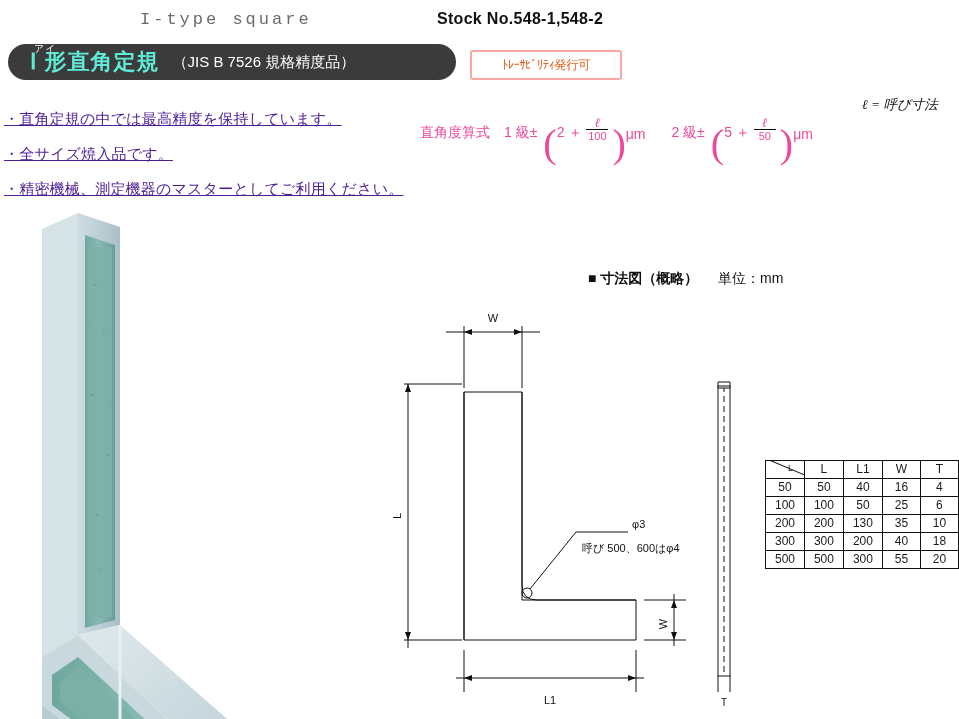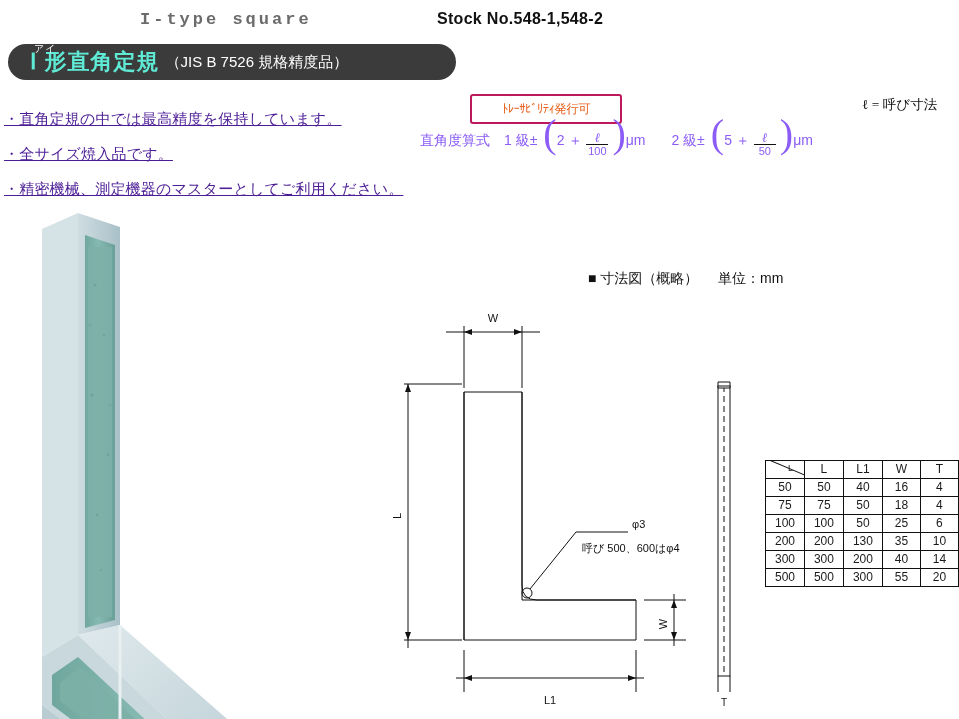--- a/index.html
+++ b/index.html
@@ -10,21 +10,21 @@
     color:#1a1a1a;
     position:relative;
     overflow:hidden;
   }
   .abs{position:absolute;}
 
   
   #eng-title{
     left:140px;top:10px;
     font-family:"Liberation Mono", monospace;
-    font-size:17px;letter-spacing:3px;color:#6b6b6b;font-weight:700;
+    font-size:17px;letter-spacing:3px;color:#6b6b6b;font-weight:400;
   }
   #stock-no{
     left:437px;top:10px;
     font-size:16px;font-weight:bold;color:#111;letter-spacing:.3px;
   }
 
   #title-bar{
     left:8px;top:44px;width:448px;height:36px;
     background:#3b3b3b;
     border-radius:18px;
@@ -35,46 +35,46 @@
   }
   #ruby{
     position:absolute;left:26px;top:-2px;
     font-size:10px;color:#ffffff;letter-spacing:1px;
   }
   #title-main{
     margin-left:22px;
     color:#5eead4;font-size:22px;font-weight:bold;letter-spacing:1px;
   }
   #title-sub{
-    color:#ffffff;font-size:15px;margin-left:6px;letter-spacing:0px;
+    color:#ffffff;font-size:15px;margin-left:13px;letter-spacing:0px;
   }
 
   #trace-box{
     left:470px;top:50px;width:148px;height:26px;
-    border:2px solid #be185d;border-radius:3px;
+    border:2px solid #fca5a5;border-radius:3px;
     display:flex;align-items:center;justify-content:center;
-    color:#e8601c;font-size:12.5px;letter-spacing:-0.5px;margin-top:44px;
+    color:#e8601c;font-size:12.5px;letter-spacing:-0.5px;
   }
 
   
   .bullet{
     color:#4c1d95;font-size:15px;letter-spacing:0.2px;text-decoration:underline;
   }
   #b1{left:4px;top:110px;}
   #b2{left:4px;top:145px;}
   #b3{left:4px;top:180px;}
 
   
   #l-def{left:862px;top:96px;font-size:13.5px;color:#111;}
-  #l-def .ital{font-family:"Liberation Serif",serif;}
+  #l-def .ital{font-family:"Liberation Serif",serif;font-style:italic;}
 
   #formula{
-    left:420px;top:132px;
-    font-size:14px;color:#8b5cf6;
-    display:flex;align-items:flex-start;white-space:nowrap;
+    left:420px;top:117px;
+    font-size:14px;color:#ec4899;
+    display:flex;align-items:flex-end;white-space:nowrap;
   }
   #formula .lbl{margin-right:14px;}
   #formula .grade{margin-right:6px;}
   .paren{
     font-family:"Liberation Serif",serif;
     font-size:40px;line-height:0;position:relative;top:2px;
     font-weight:300;
   }
   .frac{
     display:inline-flex;flex-direction:column;align-items:center;
@@ -82,21 +82,21 @@
   }
   .frac .num{font-family:"Liberation Serif",serif;font-style:italic;font-size:13px;line-height:11px;}
   .frac .bar{width:22px;height:1px;background:#111;margin:1px 0;}
   .frac .den{font-size:11px;line-height:11px;}
   .gap{display:inline-block;width:26px;}
 
   
   #photo{left:0px;top:205px;width:380px;height:514px;}
 
   
-  #dim-caption{left:588px;top:270px;font-size:14px;color:#111;font-weight:normal;}
+  #dim-caption{left:588px;top:270px;font-size:14px;color:#111;font-weight:bold;}
   #dim-unit{left:718px;top:270px;font-size:14px;color:#111;}
 
   
   #drawing{left:386px;top:300px;width:360px;height:415px;}
   #sideview{left:700px;top:380px;width:60px;height:330px;}
 
   
   #spec-table{
     left:765px;top:460px;
     border-collapse:collapse;
@@ -310,46 +310,39 @@
   </thead>
   <tbody>
     <tr>
         <td>50</td>
         <td>50</td>
         <td>40</td>
         <td>16</td>
         <td>4</td>
       </tr>
     <tr>
-        <td>75</td>
-        <td>75</td>
-        <td>50</td>
-        <td>18</td>
-        <td>4</td>
-      </tr>
-    <tr>
         <td>100</td>
         <td>100</td>
         <td>50</td>
         <td>25</td>
         <td>6</td>
       </tr>
     <tr>
         <td>200</td>
         <td>200</td>
         <td>130</td>
         <td>35</td>
         <td>10</td>
       </tr>
     <tr>
         <td>300</td>
         <td>300</td>
         <td>200</td>
         <td>40</td>
-        <td>14</td>
+        <td>18</td>
       </tr>
     <tr>
         <td>500</td>
         <td>500</td>
         <td>300</td>
         <td>55</td>
         <td>20</td>
       </tr>
   </tbody>
 </table>

